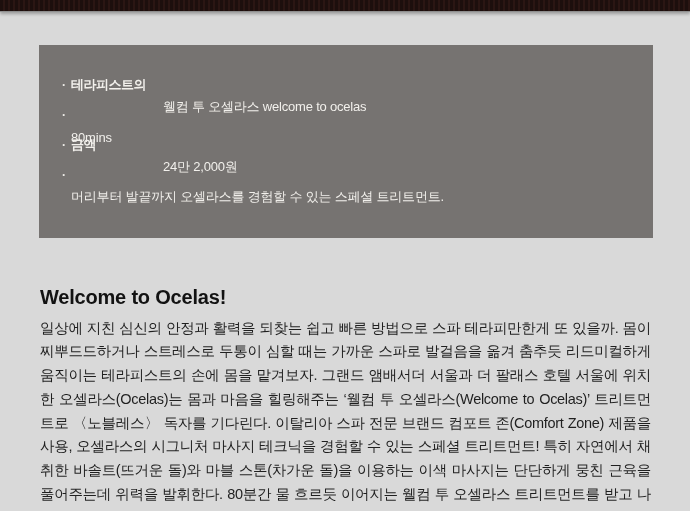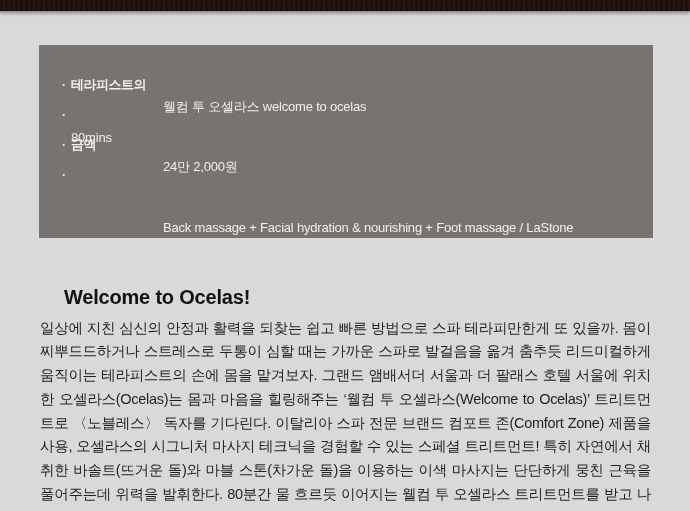--- a/index.html
+++ b/index.html
@@ -46,21 +46,20 @@
     flex: 1;
     letter-spacing: -0.2px;
     white-space: nowrap;
     margin-top: 44px;
   }
   .heading {
     position: absolute; left: 40px; top: 273px;
     font-size: 20px; font-weight: bold;
     color: #121212;
     letter-spacing: -0.2px;
-    margin-left: 24px;
   }
   .bodytext {
     position: absolute; left: 40px; top: 302px;
     width: 611px;
     font-size: 14.5px;
     line-height: 23.8px;
     color: #1f1f1f;
     text-align: justify;
     letter-spacing: -0.3px;
     word-break: break-all;
@@ -81,23 +80,19 @@
     <span class="bullet">·</span>
     <span class="value">80mins</span>
   </div>
   <div class="inforow">
     <span class="bullet">·</span>
     <span class="label">금액</span>
     <span class="value">24만 2,000원</span>
   </div>
   <div class="inforow">
     <span class="bullet">·</span>
-  </div>
-  <div class="inforow">
-    <span class="bullet"></span>
-    <span class="label"></span>
-    <span class="value">Back massage + Facial hydration &amp; nourishing + Foot massage / LaStone</span>
+    <span class="value">머리부터 발끝까지 오셀라스를 경험할 수 있는 스페셜 트리트먼트.</span>
   </div>
 </div>
 
 <h1 class="heading">Welcome to Ocelas!</h1>
 
 <p class="bodytext">일상에 지친 심신의 안정과 활력을 되찾는 쉽고 빠른 방법으로 스파 테라피만한게 또 있을까. 몸이 찌뿌드드하거나 스트레스로 두통이 심할 때는 가까운 스파로 발걸음을 옮겨 춤추듯 리드미컬하게 움직이는 테라피스트의 손에 몸을 맡겨보자. 그랜드 앰배서더 서울과 더 팔래스 호텔 서울에 위치한 오셀라스(Ocelas)는 몸과 마음을 힐링해주는 ‘웰컴 투 오셀라스(Welcome to Ocelas)’ 트리트먼트로 〈노블레스〉 독자를 기다린다. 이탈리아 스파 전문 브랜드 컴포트 존(Comfort Zone) 제품을 사용, 오셀라스의 시그니처 마사지 테크닉을 경험할 수 있는 스페셜 트리트먼트! 특히 자연에서 채취한 바솔트(뜨거운 돌)와 마블 스톤(차가운 돌)을 이용하는 이색 마사지는 단단하게 뭉친 근육을 풀어주는데 위력을 발휘한다. 80분간 물 흐르듯 이어지는 웰컴 투 오셀라스 트리트먼트를 받고 나면 어깨를 짓누르던 통증이 사라지고 스트레스까지 한 방에 날려 몸이 가뿐해질 것이다.</p>
 
 </body></html>

